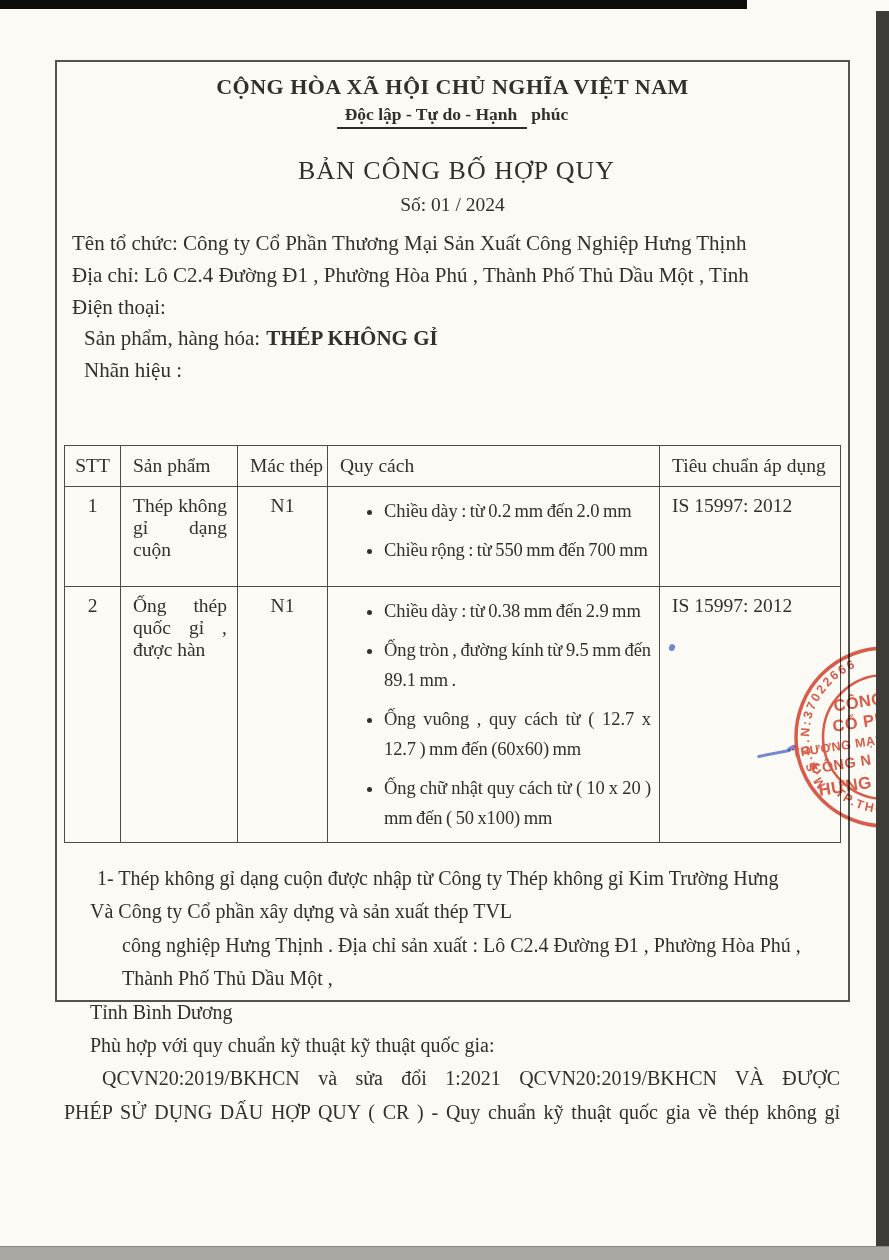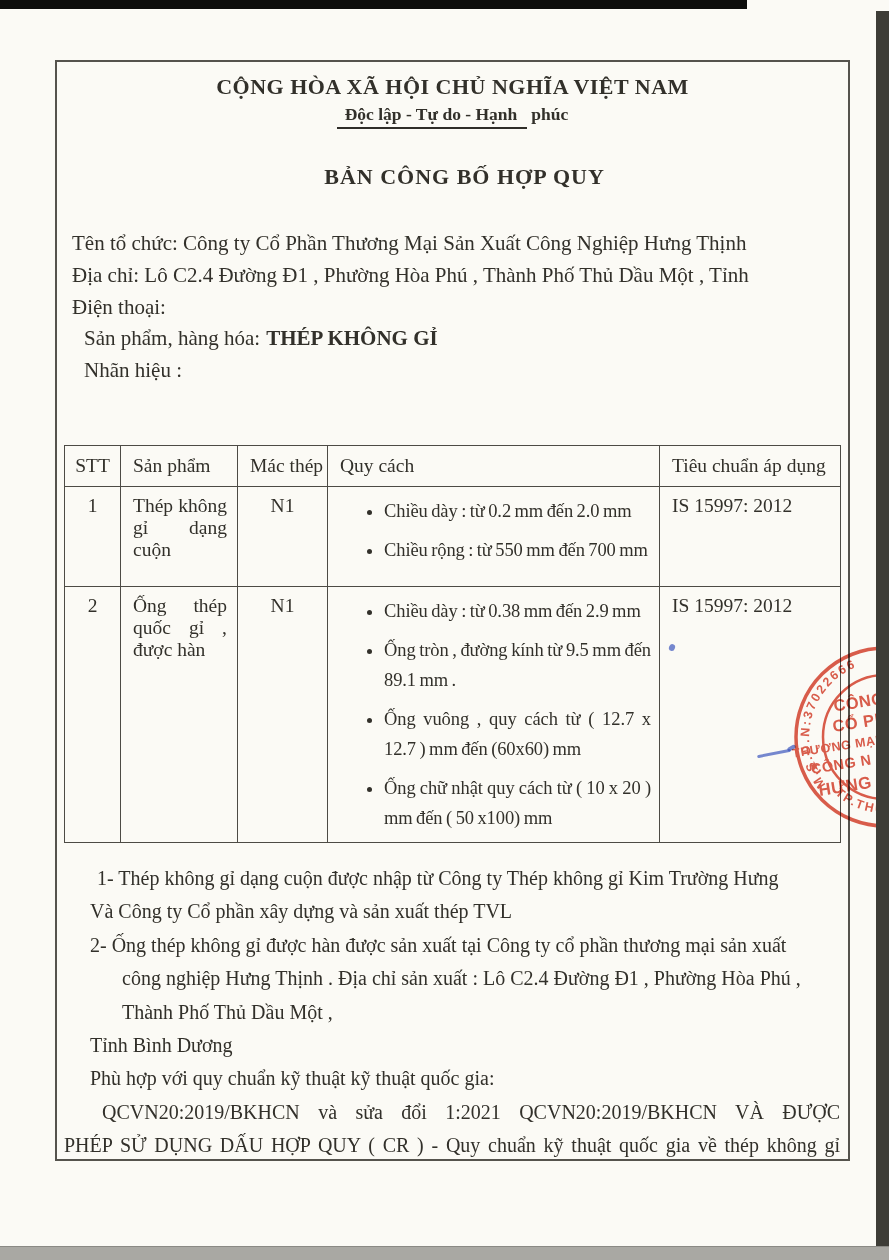--- a/index.html
+++ b/index.html
@@ -3,26 +3,26 @@
 <meta charset="utf-8">
 <style>
   html,body{margin:0;padding:0;background:#e8e8e4;}
   .page{position:relative;width:889px;height:1260px;background:#fbfaf5;overflow:hidden;
         font-family:"Liberation Serif","DejaVu Serif",serif;color:#32302a;}
   
   .strip-top{position:absolute;left:0;top:0;width:747px;height:9px;background:#0d0d0b;z-index:6;}
   .strip-right{position:absolute;left:876px;top:11px;width:13px;height:1239px;background:#3e3d37;z-index:6;}
   .strip-bottom{position:absolute;left:0;top:1246px;width:889px;height:14px;background:#a9a8a3;border-top:1px solid #8a8984;z-index:6;}
   
-  .frame{position:absolute;left:55px;top:60px;width:795px;height:1101px;border:2px solid #55534d;box-sizing:border-box;z-index:1;}
+  .frame{position:absolute;left:55px;top:60px;width:795px;height:942px;border:2px solid #55534d;box-sizing:border-box;z-index:1;}
   .nat-title{position:absolute;left:0;top:12px;width:100%;text-align:center;font-weight:bold;font-size:22px;letter-spacing:.5px;}
   .motto{position:absolute;left:0;top:42px;width:100%;text-align:center;font-weight:bold;font-size:17.5px;}
   .motto-u{display:inline-block;border-bottom:2px solid #2f2d28;padding:0 10px 2px 8px;}
   .motto-tail{margin-left:4px;}
-  .doc-title{position:absolute;left:0;top:90px;width:100%;text-align:center;font-weight:bold;font-size:22px;letter-spacing:1px;margin:12px;}
+  .doc-title{position:absolute;left:0;top:90px;width:100%;text-align:center;font-weight:normal;font-size:26px;letter-spacing:1px;margin:4px;}
   .doc-number{position:absolute;left:0;top:132px;width:100%;text-align:center;font-size:19.5px;}
   .info{position:absolute;left:15px;top:166px;width:762px;font-size:21px;}
   .info p{margin:0;line-height:31.8px;}
   .info .indent{padding-left:12px;}
   .plabel{margin-right:6px;}
   .pvalue{font-weight:bold;}
   
   .spec-table{position:absolute;left:7px;top:383px;width:776px;border-collapse:collapse;table-layout:fixed;font-size:19.5px;}
   .spec-table th,.spec-table td{border:1.5px solid #4d4b45;vertical-align:top;}
   .spec-table th{font-weight:normal;height:40px;vertical-align:middle;text-align:left;padding:0 0 0 12px;}
@@ -59,20 +59,21 @@
 
 <div class="page">
 
   <div class="frame">
 
     <div class="nat-title">CỘNG HÒA XÃ HỘI CHỦ NGHĨA VIỆT NAM</div>
     <div class="motto">
       <span class="motto-u">Độc lập - Tự do - Hạnh</span><span class="motto-tail">phúc</span>
     </div>
     <h1 class="doc-title">BẢN CÔNG BỐ HỢP QUY</h1>
+    <div class="doc-number">Số: 01 / 2024</div>
 
     <div class="info">
       <p>Tên tổ chức: Công ty Cổ Phần Thương Mại Sản Xuất Công Nghiệp Hưng Thịnh</p>
       <p>Địa chỉ: Lô C2.4 Đường Đ1 , Phường Hòa Phú , Thành Phố Thủ Dầu Một , Tỉnh</p>
       <p>Điện thoại:</p>
       <p class="indent"><span class="plabel">Sản phẩm, hàng hóa:</span><span class="pvalue">THÉP KHÔNG GỈ</span></p>
       <p class="indent">Nhãn hiệu :</p>
     </div>
 
     <table class="spec-table">
@@ -118,21 +119,20 @@
             </ul>
           </td>
           <td class="t-std">IS 15997: 2012</td>
         </tr>
       </tbody>
     </table>
 
     <div class="notes">
       <p class="n0">1-  Thép không gỉ dạng cuộn được nhập từ Công ty Thép không gỉ Kim Trường Hưng</p>
       <p class="n1">Và Công ty Cổ phần xây dựng và sản xuất thép TVL</p>
-      <p class="n2">2-  Ống thép không gỉ được hàn được sản xuất tại Công ty cổ phần thương mại sản xuất</p>
       <p class="n3">công nghiệp Hưng Thịnh . Địa chỉ sản xuất : Lô C2.4 Đường Đ1 , Phường Hòa Phú ,</p>
       <p class="n4">Thành Phố Thủ Dầu Một ,</p>
       <p class="n5">Tỉnh Bình Dương</p>
       <p class="n6">Phù hợp với quy chuẩn kỹ thuật kỹ thuật quốc gia:</p>
       <p class="n7">QCVN20:2019/BKHCN và sửa đổi 1:2021 QCVN20:2019/BKHCN VÀ ĐƯỢC</p>
       <p class="n8">PHÉP SỬ DỤNG DẤU HỢP QUY ( CR ) -  Quy chuẩn kỹ thuật quốc gia về thép không gỉ</p>
     </div>
   </div>
 
   <svg class="stamp" width="260" height="260" viewBox="0 0 260 260">

